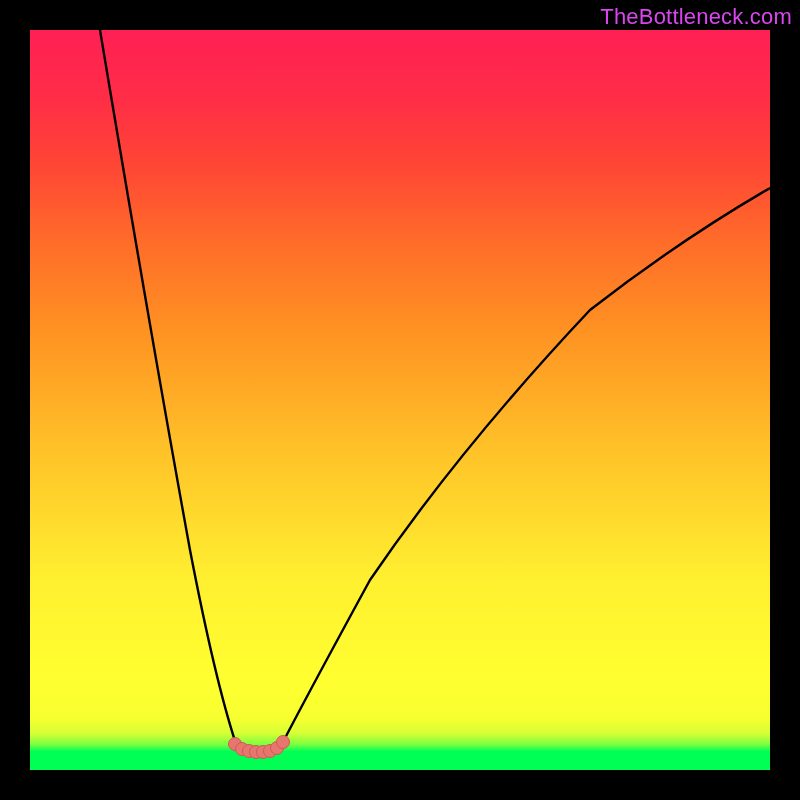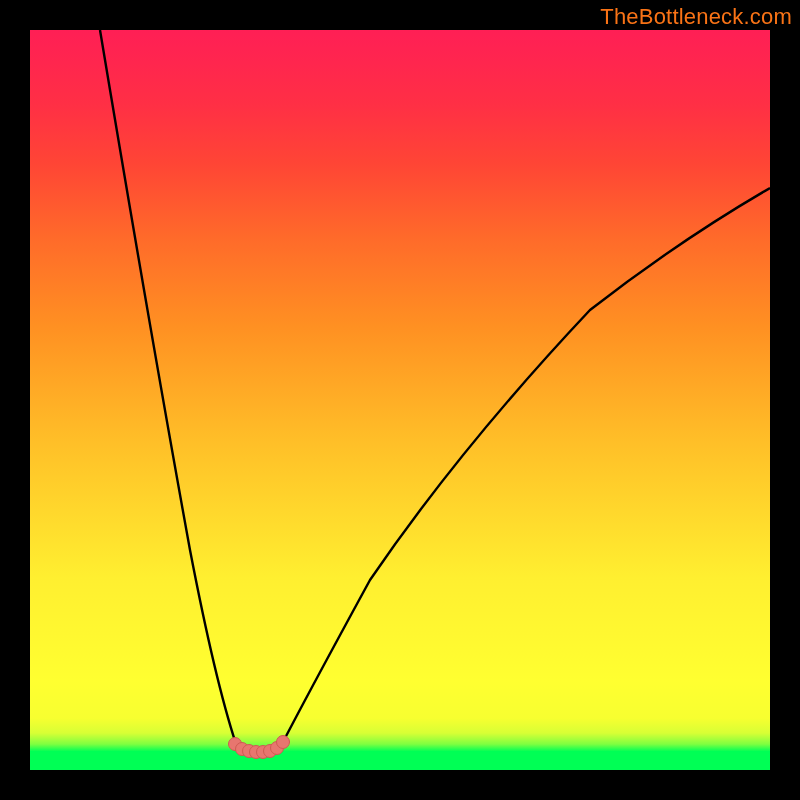--- a/index.html
+++ b/index.html
@@ -55,21 +55,21 @@
     position: absolute;
     left: 0;
     top: 0;
     width: 740px;
     height: 740px;
   }
   .watermark {
     position: absolute;
     top: 4px;
     right: 8px;
-    color: #f97316;
+    color: #d946ef;
     font-size: 22px;
     letter-spacing: 0.2px;
     font-weight: 400;
   }
 </style>
 </head>
 <body>
 
 <div class="frame">
 

